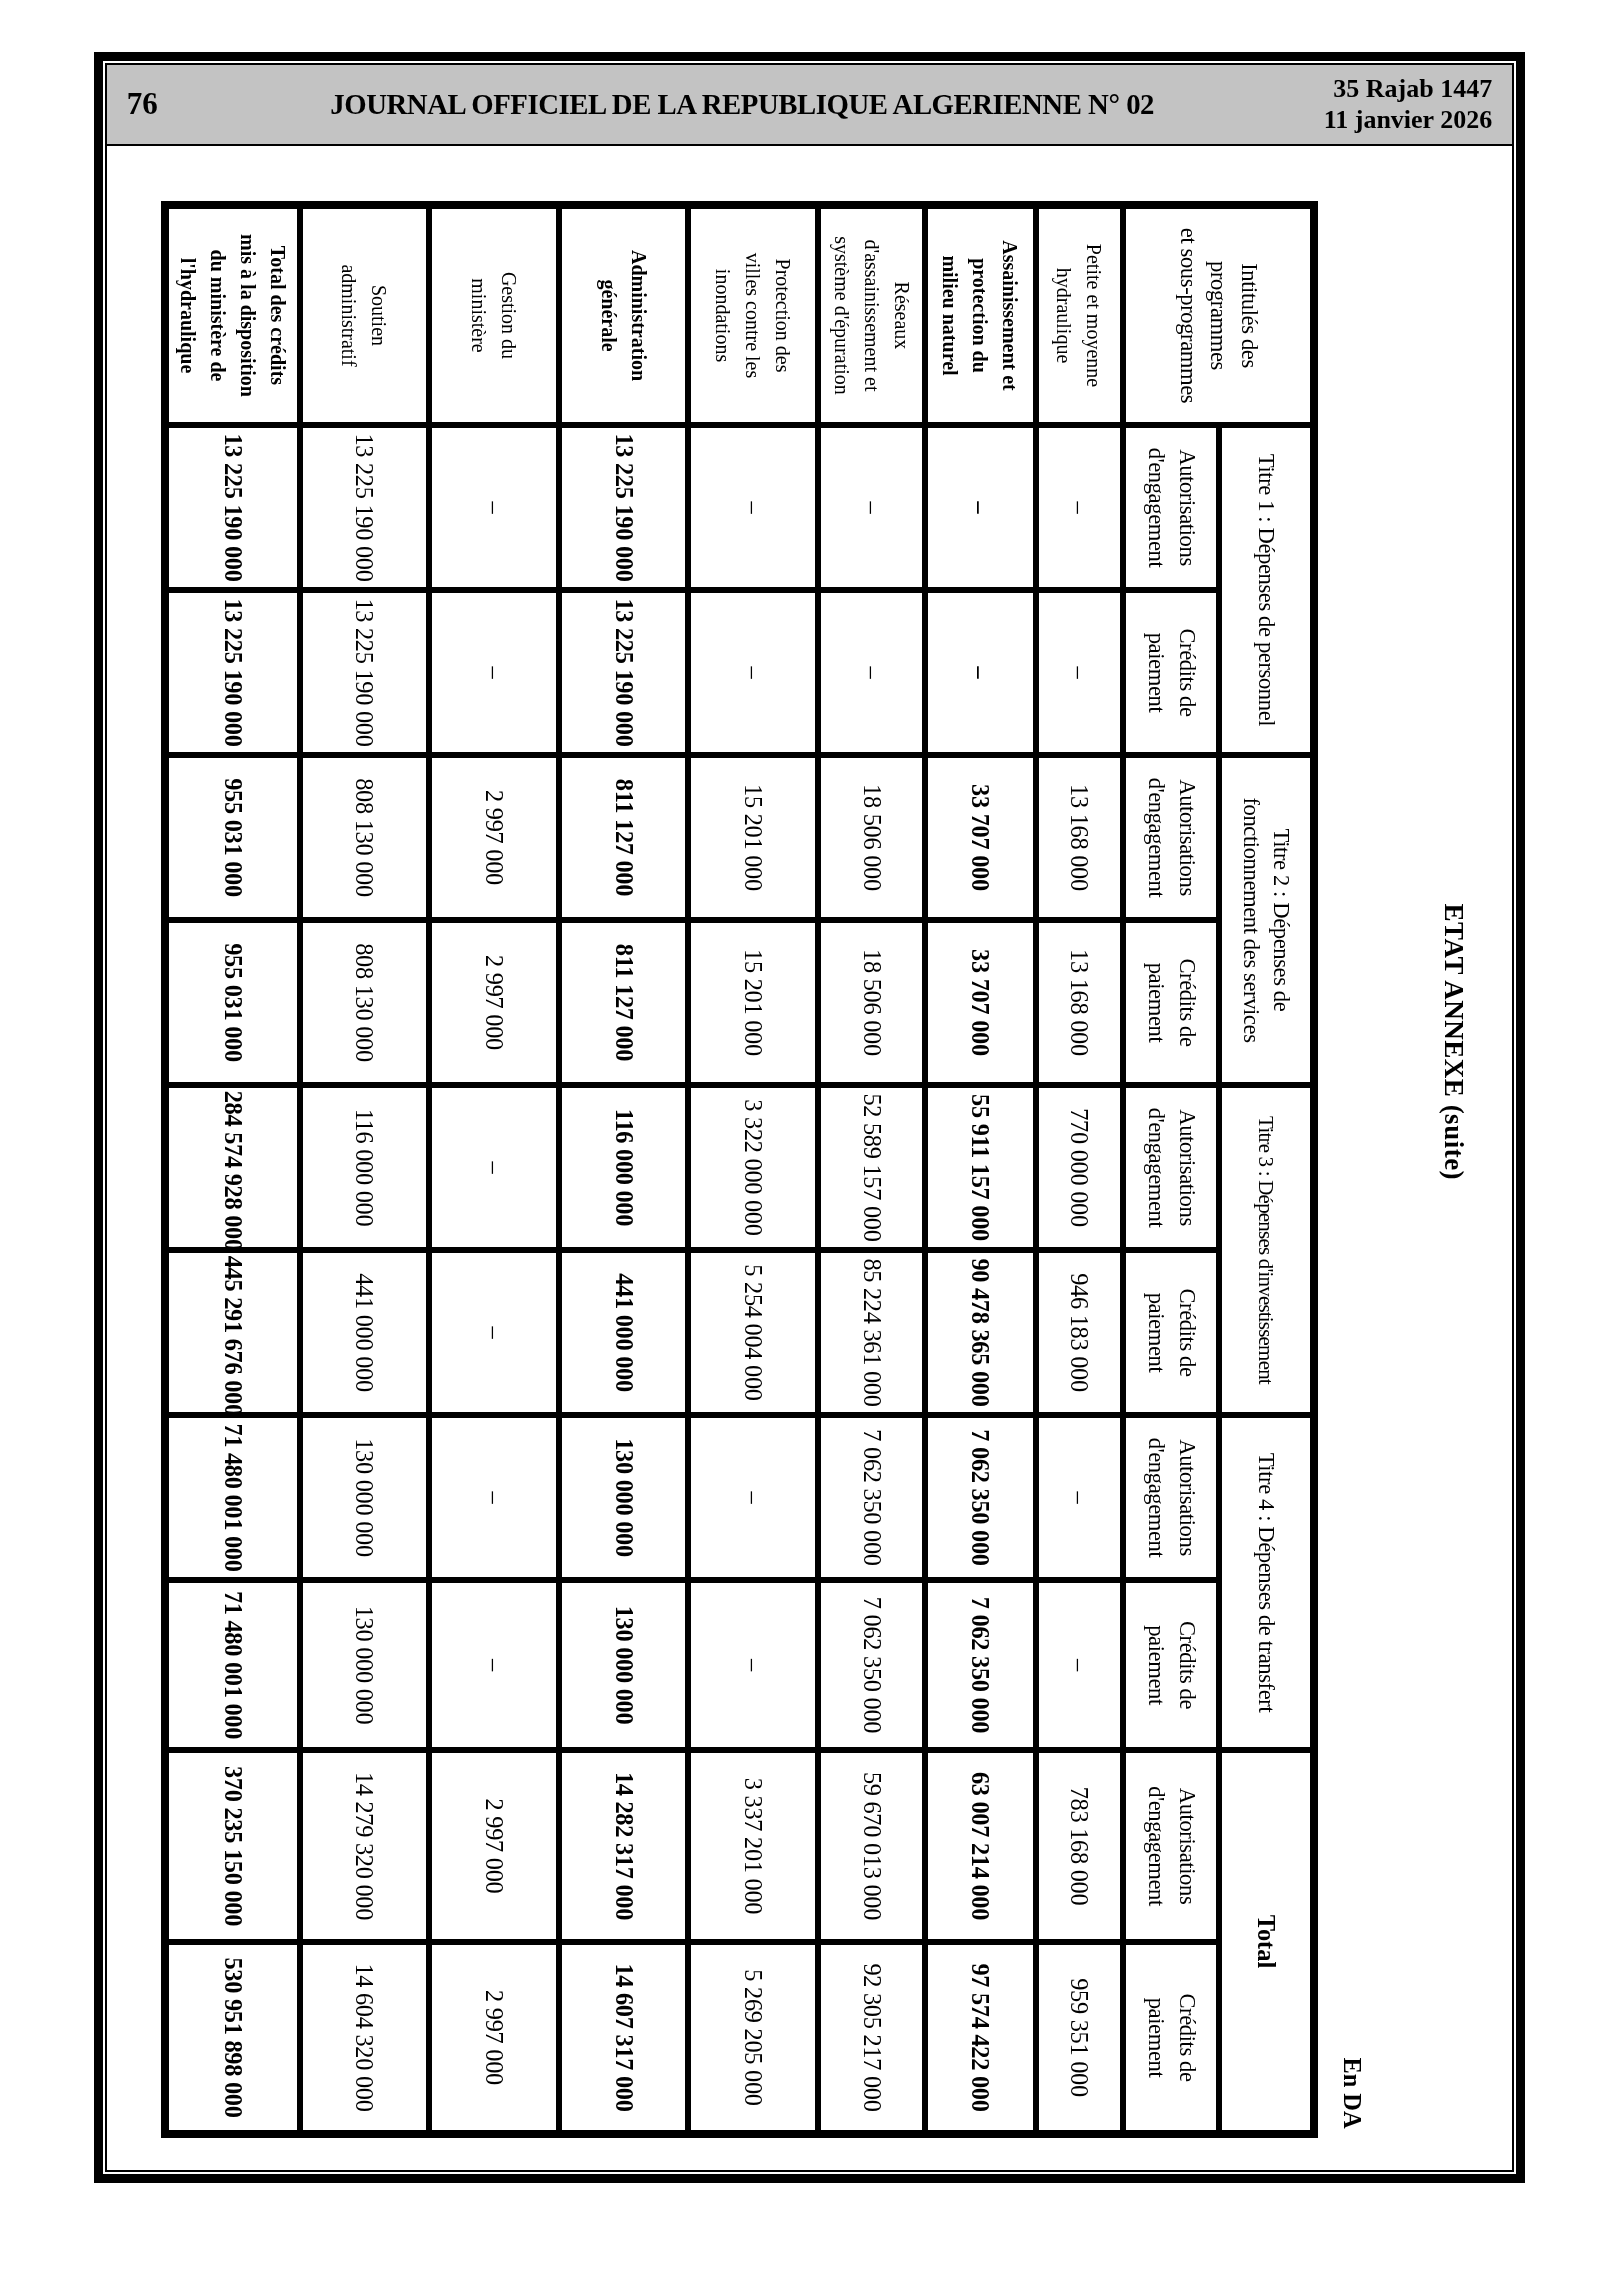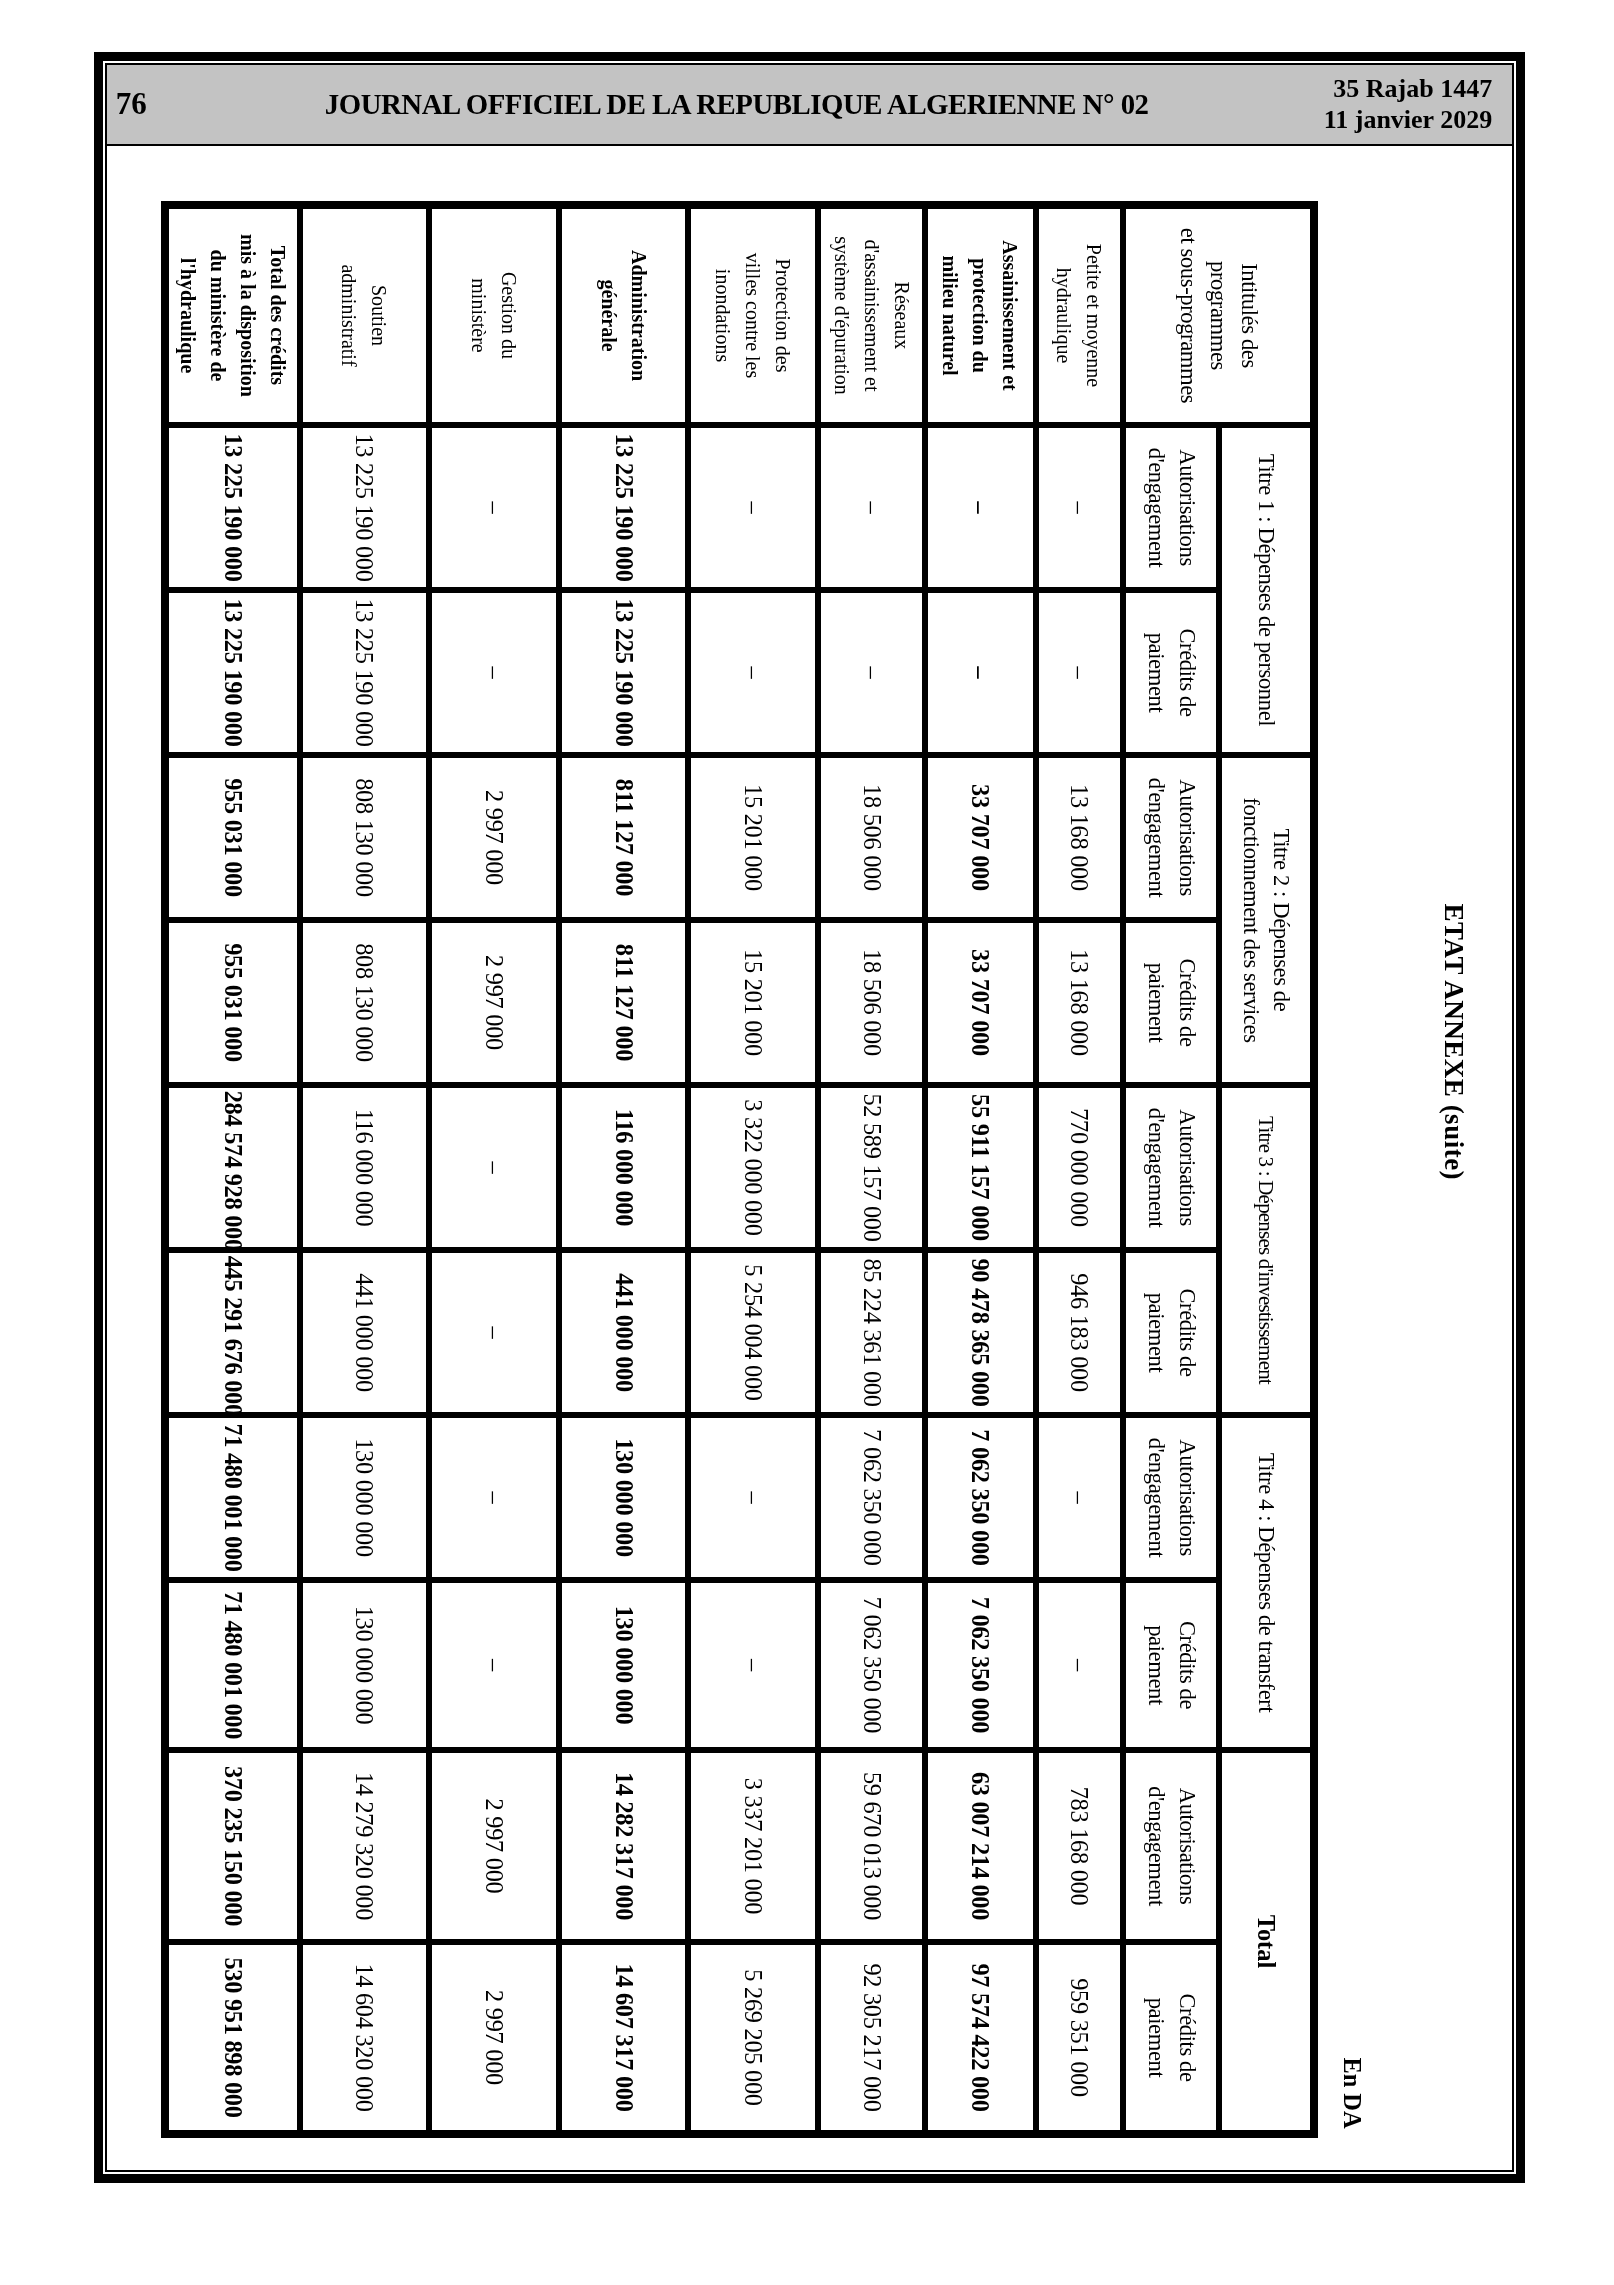--- a/index.html
+++ b/index.html
@@ -13,21 +13,21 @@
     border:9px solid #000;padding:1.8px;box-sizing:border-box;background:#fff;
   }
   .frame-inner{
     width:100%;height:100%;border:2.7px solid #000;box-sizing:border-box;position:relative;
   }
   
   .masthead{
     height:81px;background:#c3c3c3;border-bottom:2.7px solid #000;
     display:flex;align-items:center;box-sizing:border-box;
   }
-  .page-num{width:109px;padding-left:9px;font-weight:bold;font-size:31px;}
+  .page-num{width:109px;padding-left:20px;font-weight:bold;font-size:31px;}
   .jtitle{
     flex:1;text-align:center;font-weight:bold;font-size:30px;letter-spacing:-0.5px;
     transform:scaleX(0.96);transform-origin:center;white-space:nowrap;
   }
   .dates{width:244px;padding-right:20px;text-align:right;font-weight:bold;font-size:26px;line-height:1.22;}
   
   .rot-wrap{
     position:absolute;left:0;top:0;width:1933px;height:1348px;
     transform:translate(1509px,201px) rotate(90deg);transform-origin:0 0;
   }
@@ -56,21 +56,21 @@
 <body>
 
 <div class="frame-outer">
   <div class="frame-inner">
 
     <div class="masthead">
       <div class="page-num">76</div>
       <div class="jtitle">JOURNAL OFFICIEL DE LA REPUBLIQUE ALGERIENNE N° 02</div>
       <div class="dates">
         <div>35 Rajab 1447</div>
-        <div>11 janvier 2029</div>
+        <div>11 janvier 2026</div>
       </div>
     </div>
 
   </div>
 </div>
 
 <div class="rot-wrap">
   <div class="annexe-title">ETAT ANNEXE (suite)</div>
   <div class="en-da">En DA</div>
 

